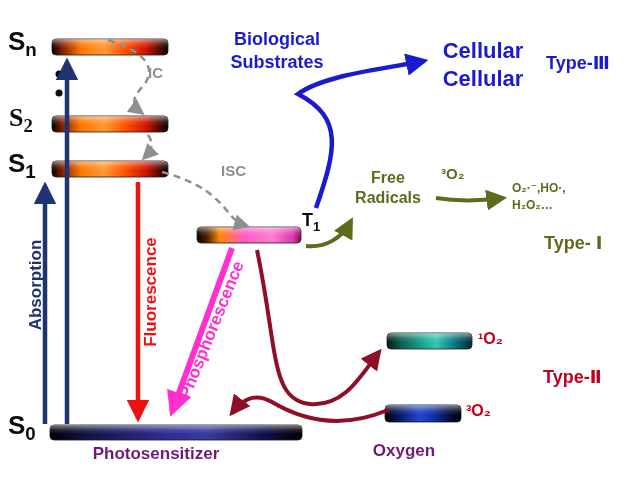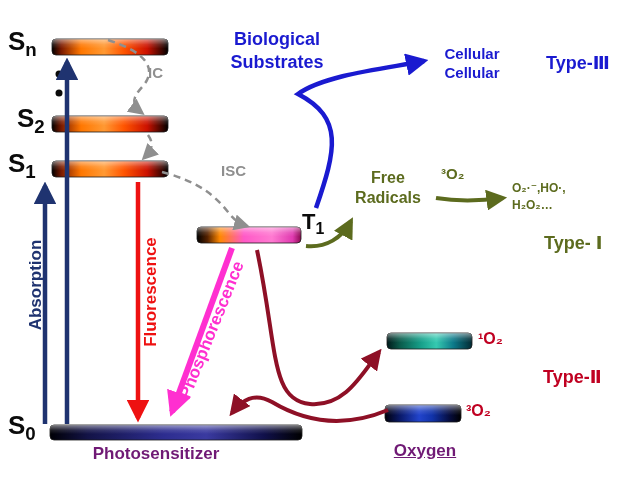--- a/index.html
+++ b/index.html
@@ -22,46 +22,46 @@
   .graytxt{color:var(--gray,#8f8f8f);}
   .bluetxt{color:var(--blue,#1a1ad0);}
   .olive{color:var(--olive,#5c6b1e);}
   .crimson{color:var(--crimson,#c00021);}
   .blacktxt{color:#701a75;}
 
   .rot-90{transform:translate(-50%,-50%) rotate(-90deg);}
   .rot-phos{transform:translate(-50%,-50%) rotate(-68deg);}
 
   #lbl-sn{left:8px;top:28px;}
-  #lbl-s2{left:17px;top:105px;}
+  #lbl-s2{left:9px;top:105px;font-family:Liberation Serif, serif;}
   #lbl-s1{left:8px;top:150px;}
   #lbl-s0{left:8px;top:412px;}
-  #lbl-t1{left:302px;top:211px;font-size:22px;}
+  #lbl-t1{left:302px;top:211px;font-size:18px;}
 
   #lbl-absorption{left:36px;top:285px;font-size:17px;}
   #lbl-fluorescence{left:151px;top:292px;font-size:17px;}
   #lbl-phosphorescence{left:212px;top:330px;font-size:17px;}
   #lbl-ic{left:148px;top:64px;font-size:15px;}
   #lbl-isc{left:221px;top:162px;font-size:15px;}
 
   #lbl-biosub{left:277px;top:50px;font-size:18px;line-height:1.25;text-align:center;}
-  #lbl-celldam{left:472px;top:64px;font-size:15px;line-height:1.25;text-align:center;}
+  #lbl-celldam{left:483px;top:64px;font-size:22px;line-height:1.25;text-align:center;}
   #lbl-type3{left:546px;top:52px;font-size:18px;}
 
   #lbl-freerad{left:388px;top:188px;font-size:16px;line-height:1.25;}
   #lbl-3o2-olive{left:441px;top:165px;font-size:15px;}
   #lbl-products{left:512px;top:180px;font-size:12px;line-height:1.4;}
   #lbl-type1{left:544px;top:232px;font-size:18px;}
 
   #lbl-1o2{left:478px;top:330px;font-size:16px;}
   #lbl-3o2-red{left:466px;top:402px;font-size:16px;}
   #lbl-type2{left:543px;top:366px;font-size:18px;}
 
   #lbl-photosensitizer{left:156px;top:454px;font-size:17px;}
-  #lbl-oxygen{left:425px;top:451px;font-size:17px;text-decoration:underline;}
+  #lbl-oxygen{left:404px;top:451px;font-size:17px;}
 </style>
 </head>
 <body>
 
 <div id="stage">
 
   <svg id="arrow-layer" width="639" height="479" viewBox="0 0 639 479">
     <defs>
       <linearGradient id="orangeBar" x1="0" y1="0" x2="1" y2="0">
         <stop offset="0" stop-color="#000000"></stop>

